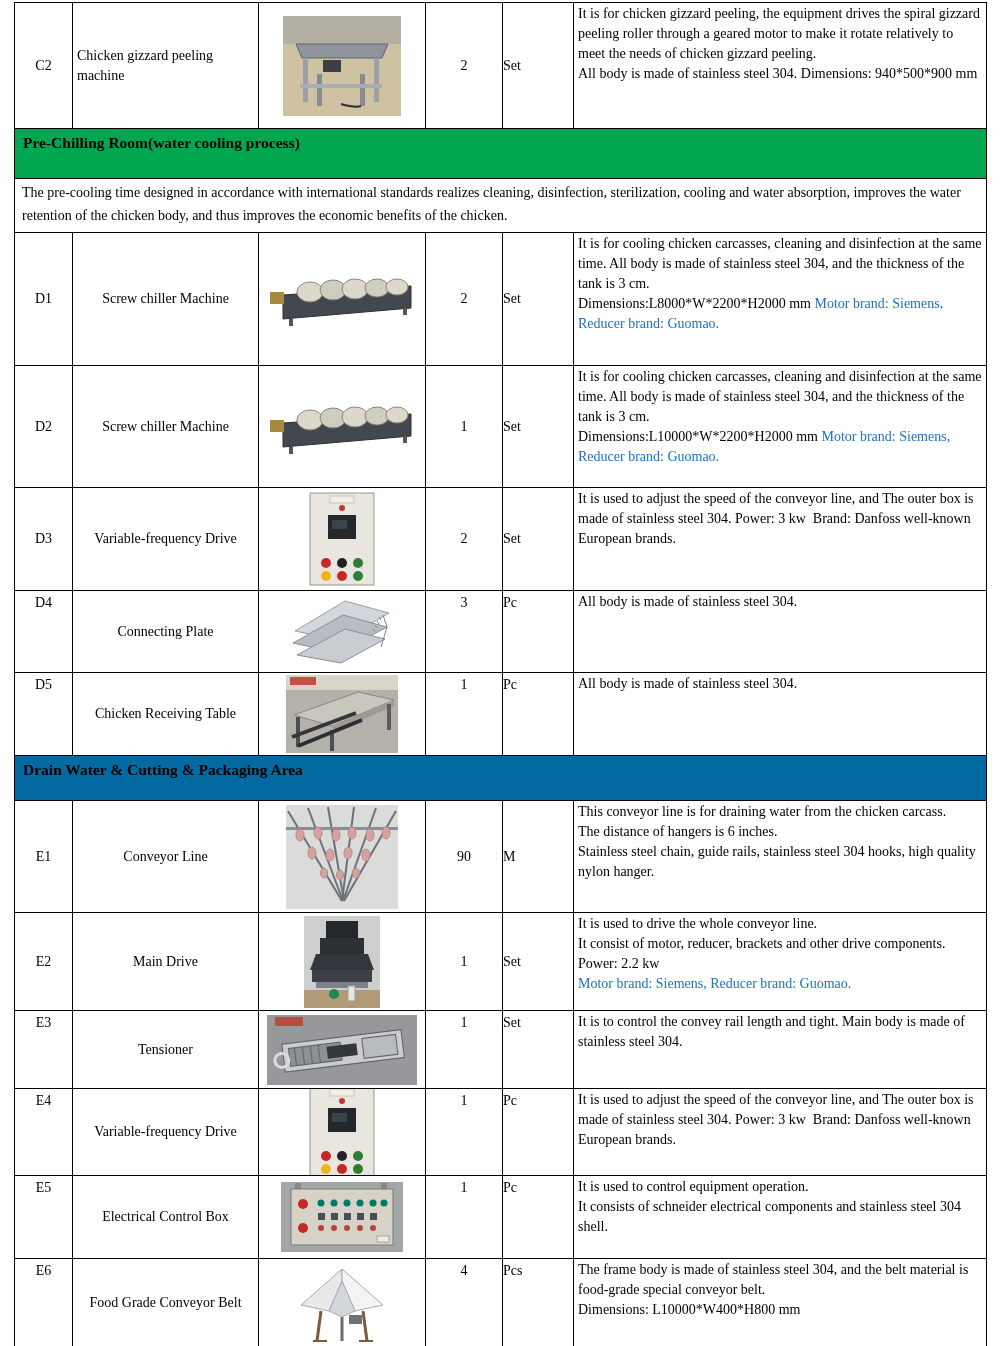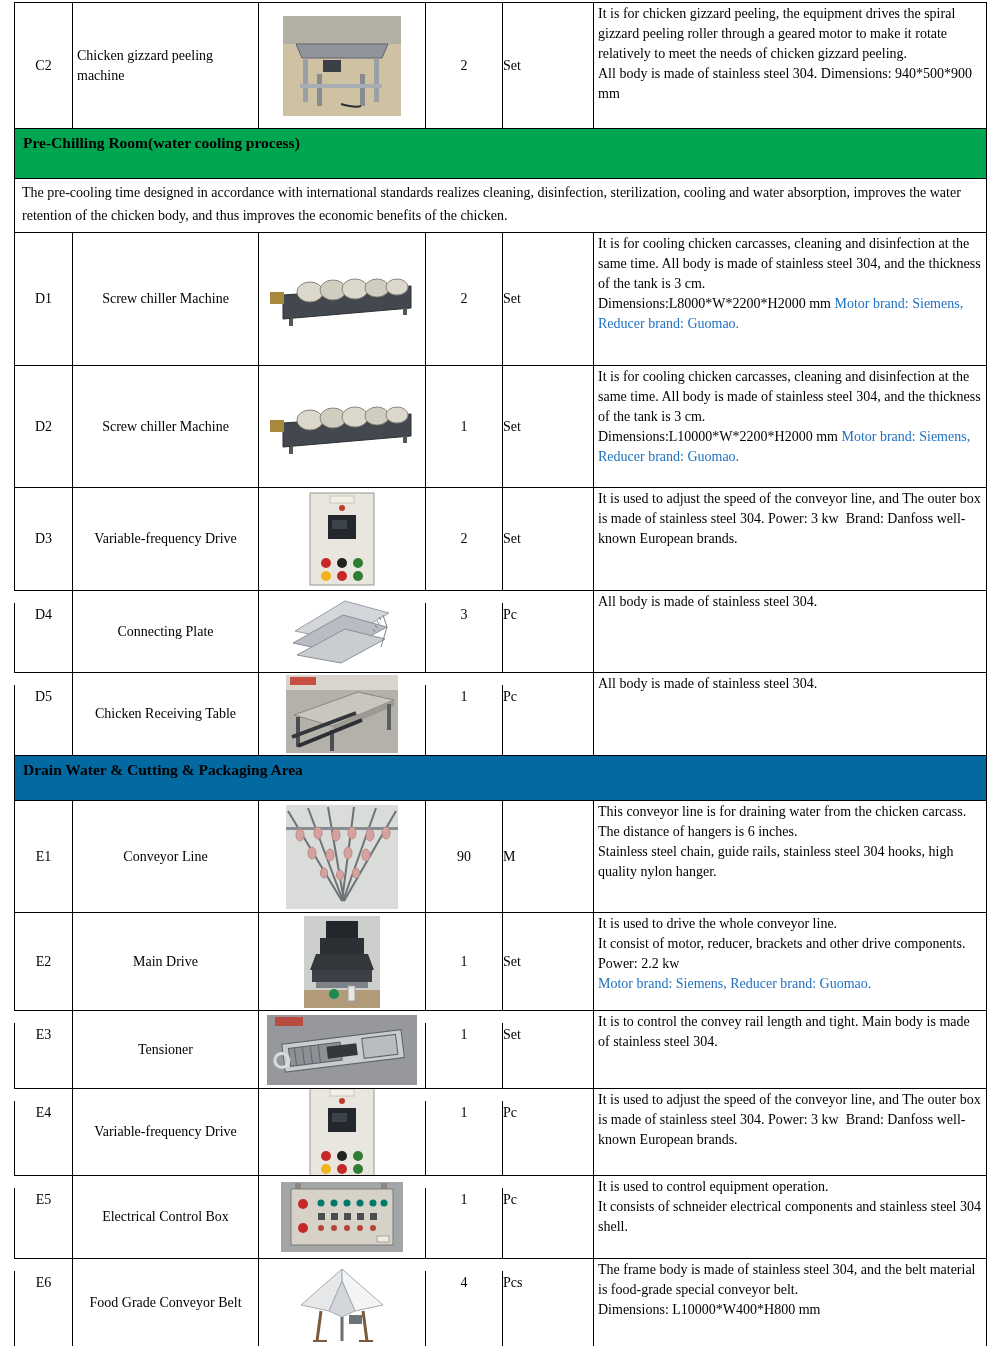--- a/index.html
+++ b/index.html
@@ -13,23 +13,23 @@
     border-right:1.5px solid #000;border-bottom:1.5px solid #000;
     box-sizing:border-box;
   }
   .row{display:flex;border-top:1px solid #000;box-sizing:border-box;overflow:hidden;}
   .cell{border-left:1px solid #000;box-sizing:border-box;overflow:hidden;display:flex;}
   .c-code{width:58px;justify-content:center;}
   .c-name{width:186px;justify-content:center;align-items:center;text-align:center;padding:0 3px;}
   .c-photo{width:167px;justify-content:center;align-items:center;padding:2px;}
   .c-qty{width:77px;justify-content:center;}
   .c-unit{width:71px;justify-content:flex-start;}
-  .c-desc{flex:1;display:block;padding:1px 4px 0 4px;margin-left:20px;}
+  .c-desc{flex:1;display:block;padding:1px 4px 0 4px;}
   .v-mid{align-items:center;}
-  .v-top{align-items:flex-start;padding-top:2px;margin-top:12px;}
+  .v-top{align-items:flex-start;padding-top:2px;}
   .name-left{justify-content:flex-start;text-align:left;padding-left:4px;}
   .cell, .c-desc{font-size:14px;line-height:1.42;}
   .desc-seg{white-space:pre-wrap;}
   .section-row{
     border-top:1px solid #000;border-left:1px solid #000;box-sizing:border-box;
     display:flex;align-items:flex-start;padding:5px 0 0 8px;overflow:hidden;font-family:Liberation Serif, serif;
   }
   .section-title{font-weight:700;font-size:15.5px;}
   .note-row{
     border-top:1px solid #000;border-left:1px solid #000;box-sizing:border-box;

